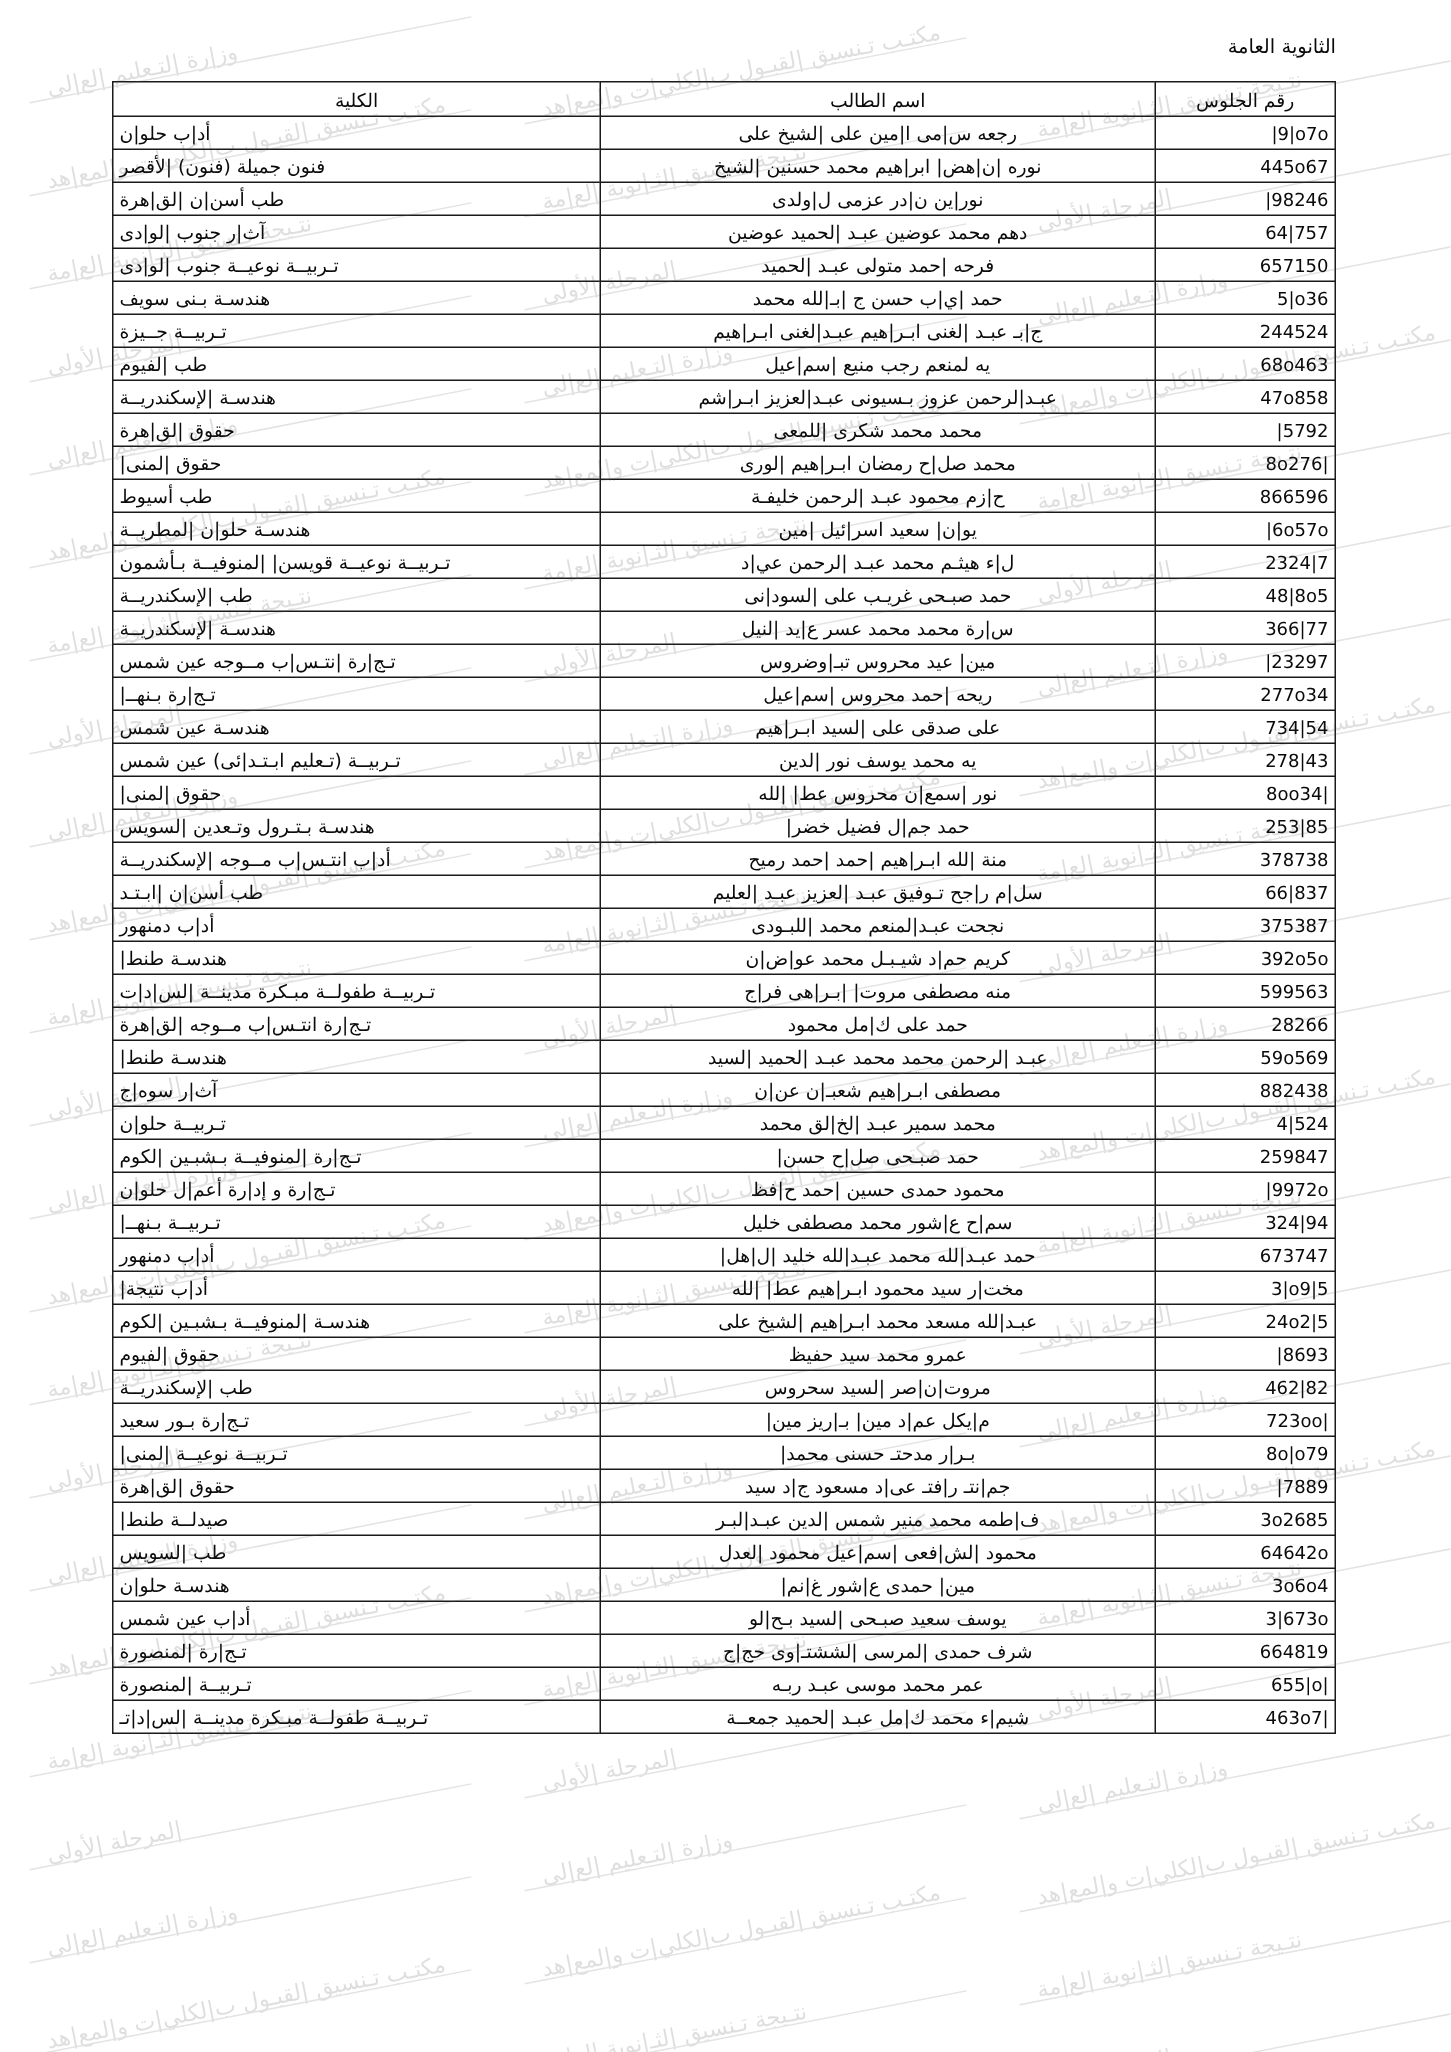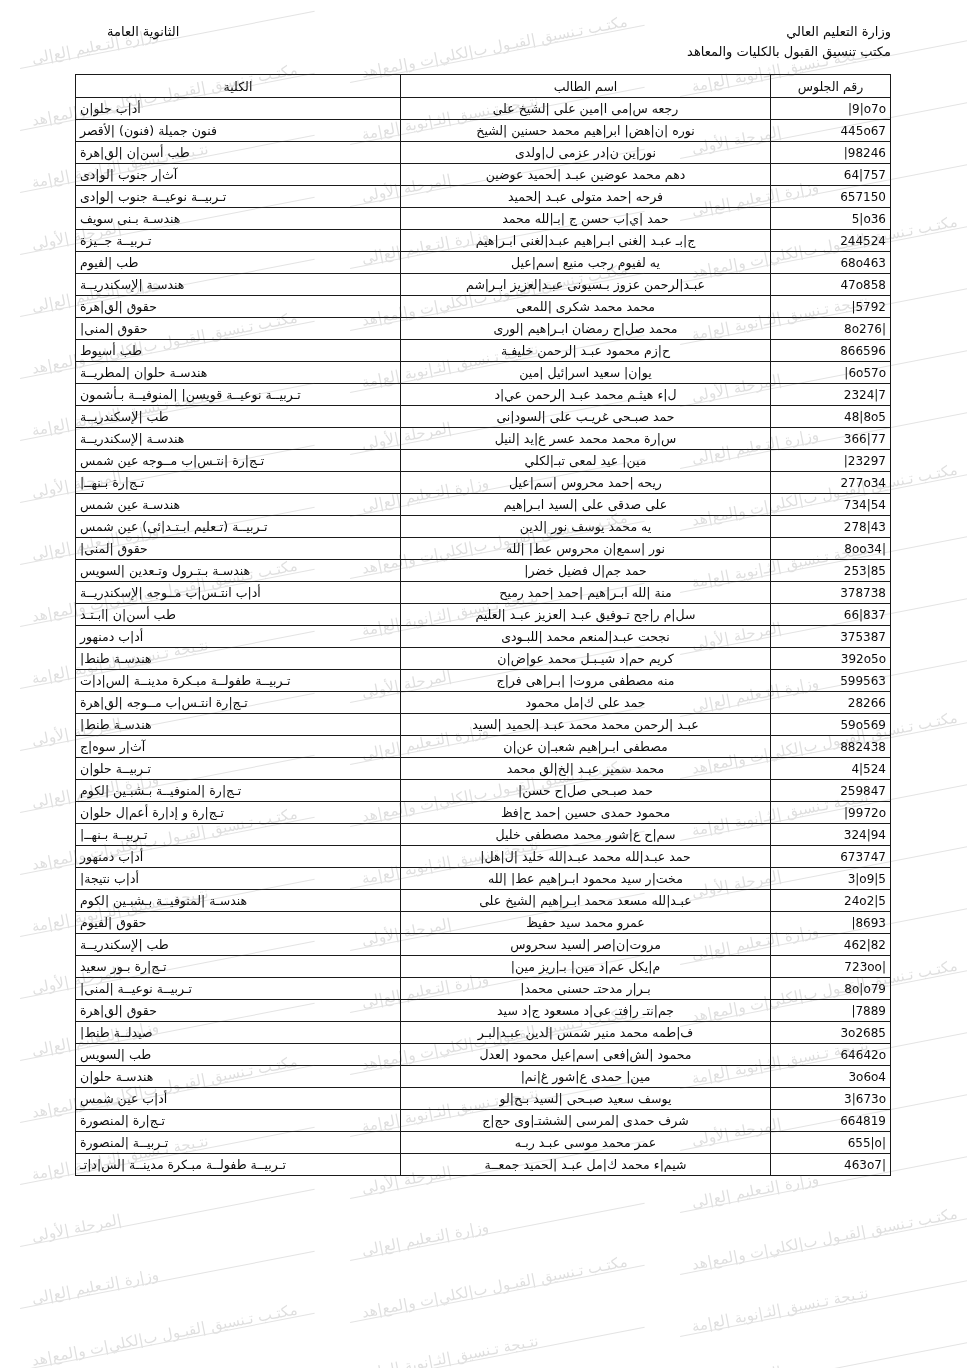--- a/index.html
+++ b/index.html
@@ -118,24 +118,20 @@
     font-family: "Liberation Sans", sans-serif;
     direction: ltr;
   }
 </style>
 </head>
 <body>
 
 <div class="page">
 
   <div class="header">
-    <div class="col right">
-      <span class="line">وزارة التعليم العالي</span>
-      <span class="line">مكتب تنسيق القبول بالكليات والمعاهد</span>
-    </div>
     <div class="col left">
       <span class="line">الثانوية العامة</span>
     </div>
   </div>
 
   <table class="results">
     <colgroup>
       <col class="c-seat">
       <col class="c-name">
       <col class="c-fac">
@@ -178,21 +174,21 @@
           <td class="name">حمد |ي|ب حسن ج |بـ|لله محمد</td>
           <td class="fac">هندسـة بـنى سويف</td>
         </tr>
         <tr>
           <td class="seat">244524</td>
           <td class="name">ج|بـ عبـد |لغنى ابـر|هيم عبـد|لغنى ابـر|هيم</td>
           <td class="fac">تـربيــة جــيزة</td>
         </tr>
         <tr>
           <td class="seat">68o463</td>
-          <td class="name">يه لفيوم رجب منيع |سم|عيل</td>
+          <td class="name">يه لمنعم رجب منيع |سم|عيل</td>
           <td class="fac">طب |لفيوم</td>
         </tr>
         <tr>
           <td class="seat">47o858</td>
           <td class="name">عبـد|لرحمن عزوز بـسيونى عبـد|لعزيز ابـر|شم</td>
           <td class="fac">هندسـة |لإسكندريــة</td>
         </tr>
         <tr>
           <td class="seat">|5792</td>
           <td class="name">محمد محمد شكرى |للمعى</td>
@@ -223,21 +219,21 @@
           <td class="name">حمد صبـحى غريـب على |لسود|نى</td>
           <td class="fac">طب |لإسكندريــة</td>
         </tr>
         <tr>
           <td class="seat">366|77</td>
           <td class="name">س|رة محمد محمد عسر ع|يد |لنيل</td>
           <td class="fac">هندسـة |لإسكندريــة</td>
         </tr>
         <tr>
           <td class="seat">|23297</td>
-          <td class="name">مين| عيد لمعى تبـ|لكلي</td>
+          <td class="name">مين| عيد محروس تبـ|وضروس</td>
           <td class="fac">تـج|رة |نتـس|ب مــوجه عين شمس</td>
         </tr>
         <tr>
           <td class="seat">277o34</td>
           <td class="name">ريحه |حمد محروس |سم|عيل</td>
           <td class="fac">تـج|رة بـنهــ|</td>
         </tr>
         <tr>
           <td class="seat">734|54</td>
           <td class="name">على صدقى على |لسيد ابـر|هيم</td>

